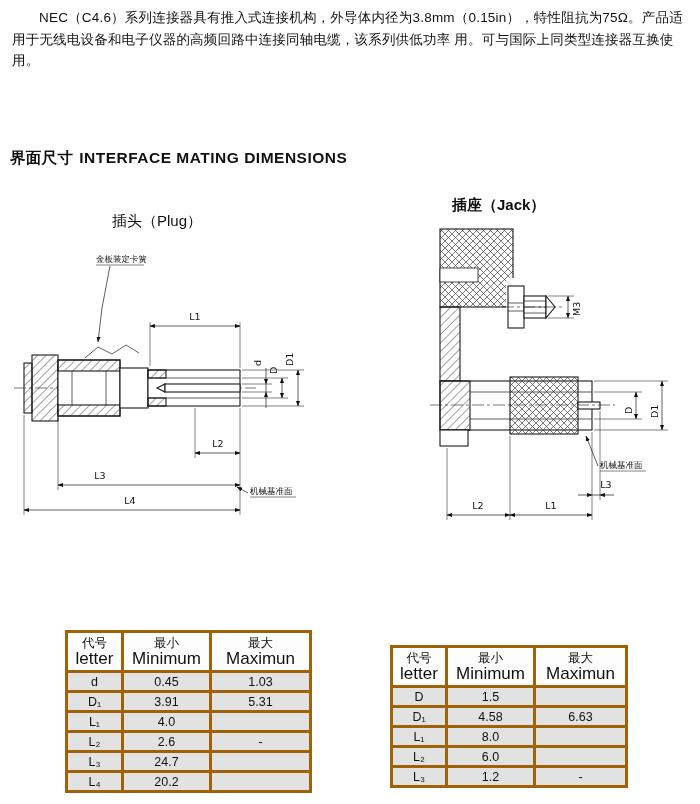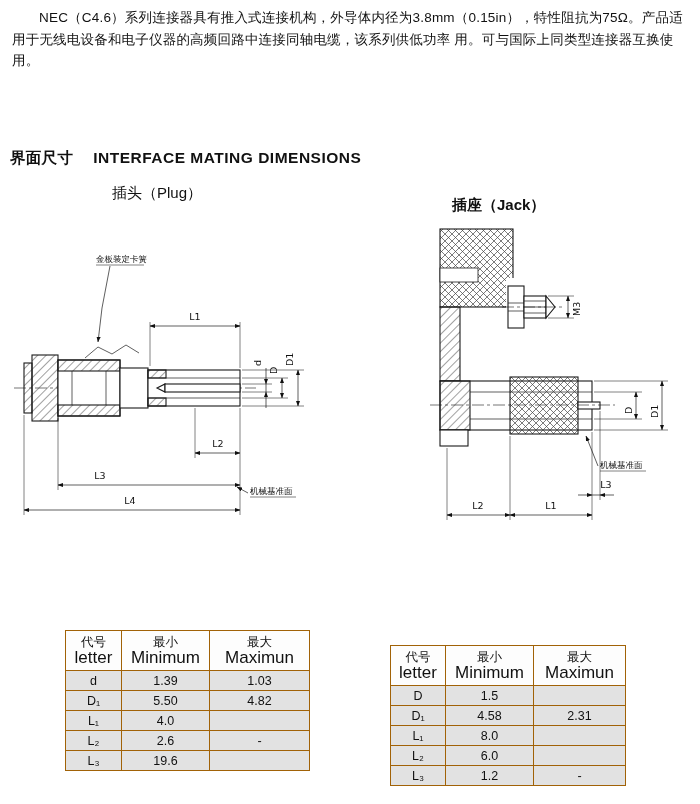--- a/index.html
+++ b/index.html
@@ -16,24 +16,24 @@
   .intro {
     position:absolute; left:12px; top:7px; width:678px;
     font-size:13.5px; line-height:21.5px; text-indent:2em;
     letter-spacing:0.2px;
   }
 
   .section-title {
     position:absolute; left:10px; top:148px;
     font-size:15.5px; font-weight:bold; letter-spacing:0.3px;
   }
-  .section-title .en { margin-left:20px; letter-spacing:0.5px; }
+  .section-title .en { margin-left:6px; letter-spacing:0.5px; }
 
   .fig-label { position:absolute; font-size:15px; }
-  #plug-label { left:112px; top:184px; }
+  #plug-label { left:112px; top:212px; }
   #jack-label { left:452px; top:196px;font-weight:bold; }
 
   svg.drawing { position:absolute; }
   #plug-svg { left:10px;  top:238px; }
   #jack-svg { left:410px; top:220px; }
 
   
   .s  { stroke:#1a1a1a; stroke-width:1.1; fill:#fff; }
   .sh { stroke:#1a1a1a; stroke-width:1.1; }          
   .tn { stroke:#1a1a1a; stroke-width:0.7; fill:none; }
@@ -42,21 +42,21 @@
   .cl { stroke:#1a1a1a; stroke-width:0.6; stroke-dasharray:12 3 3 3; fill:none; }
   .lbl{ font-size:9.5px; fill:#111; font-family:"DejaVu Sans",sans-serif; }
   .ann{ font-size:8.5px; fill:#111; font-family:"DejaVu Sans",sans-serif; }
 
   table.dims {
     position:absolute; border-collapse:collapse; table-layout:fixed;
     text-align:center; font-size:12.5px; color:#111;
   }
   #plug-table { left:65px; top:630px; width:244px; }
   #jack-table { left:390px; top:645px; width:235px; }
-  .dims th, .dims td { border:1px solid #a16207; overflow:hidden; }
+  .dims th, .dims td { border:3px solid #a16207; overflow:hidden; }
   .dims th { font-weight:normal; background:#fdfdfd; height:40px; line-height:16px; font-size:12.5px; }
   .dims th .en { font-size:17px; }
   .dims td { background:#e2e2e2; height:20px; }
 </style>
 </head>
 <body>
 
 <div class="page">
 
   <p class="intro">NEC（C4.6）系列连接器具有推入式连接机构，外导体内径为3.8mm（0.15in），特性阻抗为75Ω。产品适用于无线电设备和电子仪器的高频回路中连接同轴电缆，该系列供低功率 用。可与国际上同类型连接器互换使用。</p>
@@ -257,41 +257,46 @@
     <thead>
       <tr>
         <th><span>代号</span><br><span class="en">letter</span></th>
         <th><span>最小</span><br><span class="en">Minimum</span></th>
         <th><span>最大</span><br><span class="en">Maximun</span></th>
       </tr>
     </thead>
     <tbody>
       <tr>
           <td>d</td>
-          <td>1.39</td>
+          <td>0.45</td>
           <td>1.03</td>
         </tr>
       <tr>
           <td>D₁</td>
-          <td>5.50</td>
-          <td>4.82</td>
+          <td>3.91</td>
+          <td>5.31</td>
         </tr>
       <tr>
           <td>L₁</td>
           <td>4.0</td>
           <td></td>
         </tr>
       <tr>
           <td>L₂</td>
           <td>2.6</td>
           <td>-</td>
         </tr>
       <tr>
           <td>L₃</td>
-          <td>19.6</td>
+          <td>24.7</td>
+          <td></td>
+        </tr>
+      <tr>
+          <td>L₄</td>
+          <td>20.2</td>
           <td></td>
         </tr>
     </tbody>
   </table>
 
   <table class="dims" id="jack-table">
     <colgroup>
         <col style="width:55px">
         <col style="width:88px">
         <col style="width:92px">
@@ -305,21 +310,21 @@
     </thead>
     <tbody>
       <tr>
           <td>D</td>
           <td>1.5</td>
           <td></td>
         </tr>
       <tr>
           <td>D₁</td>
           <td>4.58</td>
-          <td>2.31</td>
+          <td>6.63</td>
         </tr>
       <tr>
           <td>L₁</td>
           <td>8.0</td>
           <td></td>
         </tr>
       <tr>
           <td>L₂</td>
           <td>6.0</td>
           <td></td>

